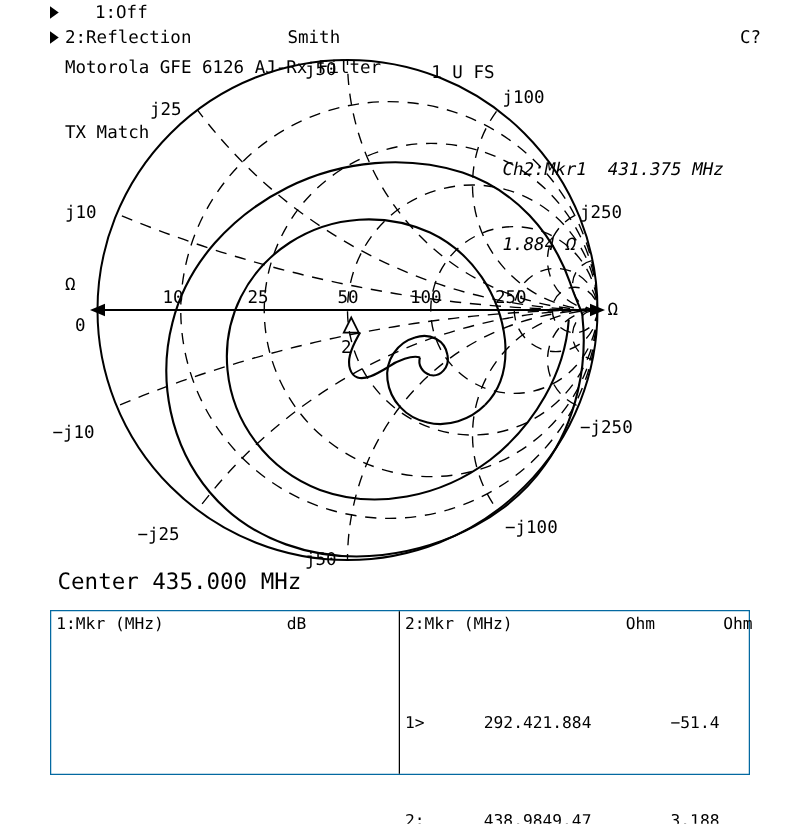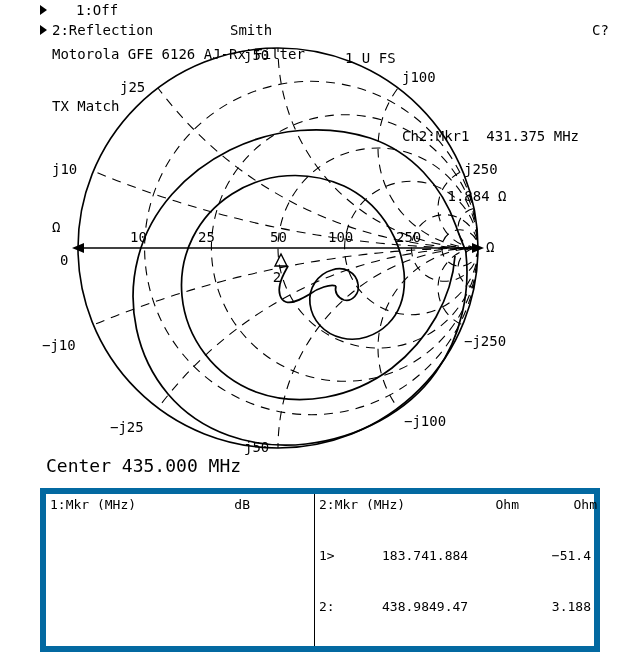--- a/index.html
+++ b/index.html
@@ -48,22 +48,22 @@
 
   
   .readout {
     position: absolute;
     left: 402px;
     top: 86px;
     font-size: 14px;
     line-height: 20px;
     white-space: pre;
   }
-  .readout div { text-align: left; }
-  .ro-val { display:inline-block; width: 150px; text-align: center;}
+  .readout div { text-align: left; font-style: italic; }
+  .ro-val { display:inline-block; width: 150px; text-align: left;}
 
   
   .chartwrap {
     position: absolute;
     left: 0px;
     top: 40px;
     width: 640px;
     height: 420px;
   }
   
@@ -81,22 +81,22 @@
     font-size: 14px;
     white-space: pre;
   }
 
   
   .tables {
     position: absolute;
     left: 40px;
     top: 488px;
     width: 560px;
-    height: 164px;
-    border: 6px solid #0369a1;
+    height: 132px;
+    border: 1px solid #0369a1;
     box-sizing: border-box;
     display: flex;
   }
   .tbl {
     box-sizing: border-box;
     height: 100%;
     font-size: 13px;
     position: relative;
   }
   .tbl-left { width: 280px; border-right: 1px solid #000; }
@@ -108,21 +108,21 @@
   }
   .tbl-rows {
     padding: 0 4px;
     white-space: pre;
     font-size: 13px;
     line-height: 17px;
   }
   .cell-f { display:inline-block; width: 32px; }
   .cell-a { display:inline-block; width: 78px; text-align:right; }
   .cell-b { display:inline-block; width: 82px; text-align:left; }
-  .cell-c { display:inline-block; width: 80px; text-align:right; }
+  .cell-c { display:inline-block; width: 80px; text-align:center;margin-top:28px; }
   .hd-a { display:inline-block; width: 120px;}
   .hd-b { display:inline-block; width: 80px; text-align:right;}
   .hd-c { display:inline-block; width: 78px; text-align:right;}
 </style>
 </head>
 <body>
 
 <div class="screen">
 
   <div class="tri tri1"></div>
@@ -263,19 +263,19 @@
   <div class="center-lbl">Center 435.000 MHz</div>
 
   <div class="tables">
     <div class="tbl tbl-left">
       <div class="tbl-head"><span class="hd-a">1:Mkr (MHz)</span><span class="hd-b">dB</span></div>
       <div class="tbl-rows"></div>
     </div>
     <div class="tbl tbl-right">
       <div class="tbl-head"><span class="hd-a">2:Mkr (MHz)</span><span class="hd-b">Ohm</span><span class="hd-c">Ohm</span></div>
       <div class="tbl-rows">
-        <div><span class="cell-f">1&gt;</span><span class="cell-a">183.74</span><span class="cell-b">1.884</span><span class="cell-c">−51.4</span></div>
+        <div><span class="cell-f">1&gt;</span><span class="cell-a">292.42</span><span class="cell-b">1.884</span><span class="cell-c">−51.4</span></div>
         <div><span class="cell-f">2:</span><span class="cell-a">438.98</span><span class="cell-b">49.47</span><span class="cell-c">3.188</span></div>
       </div>
     </div>
   </div>
 
 </div>
 
 </body></html>

